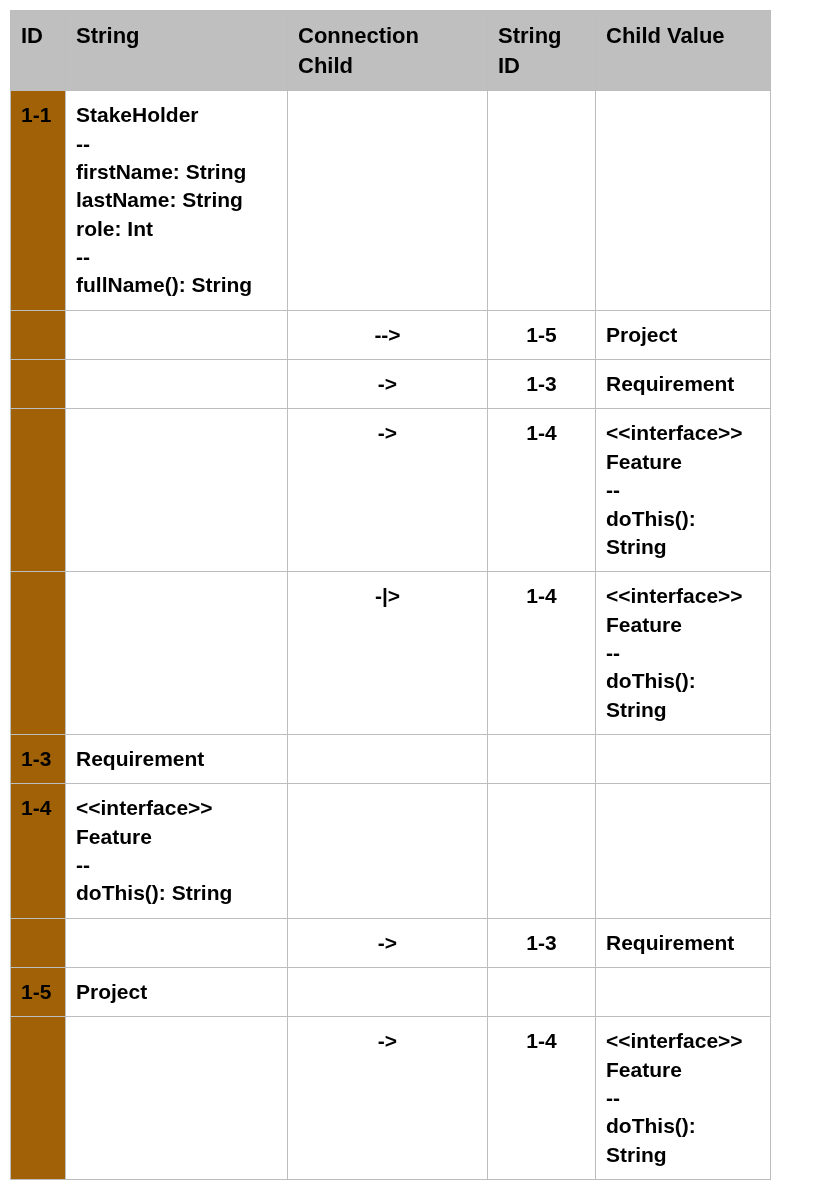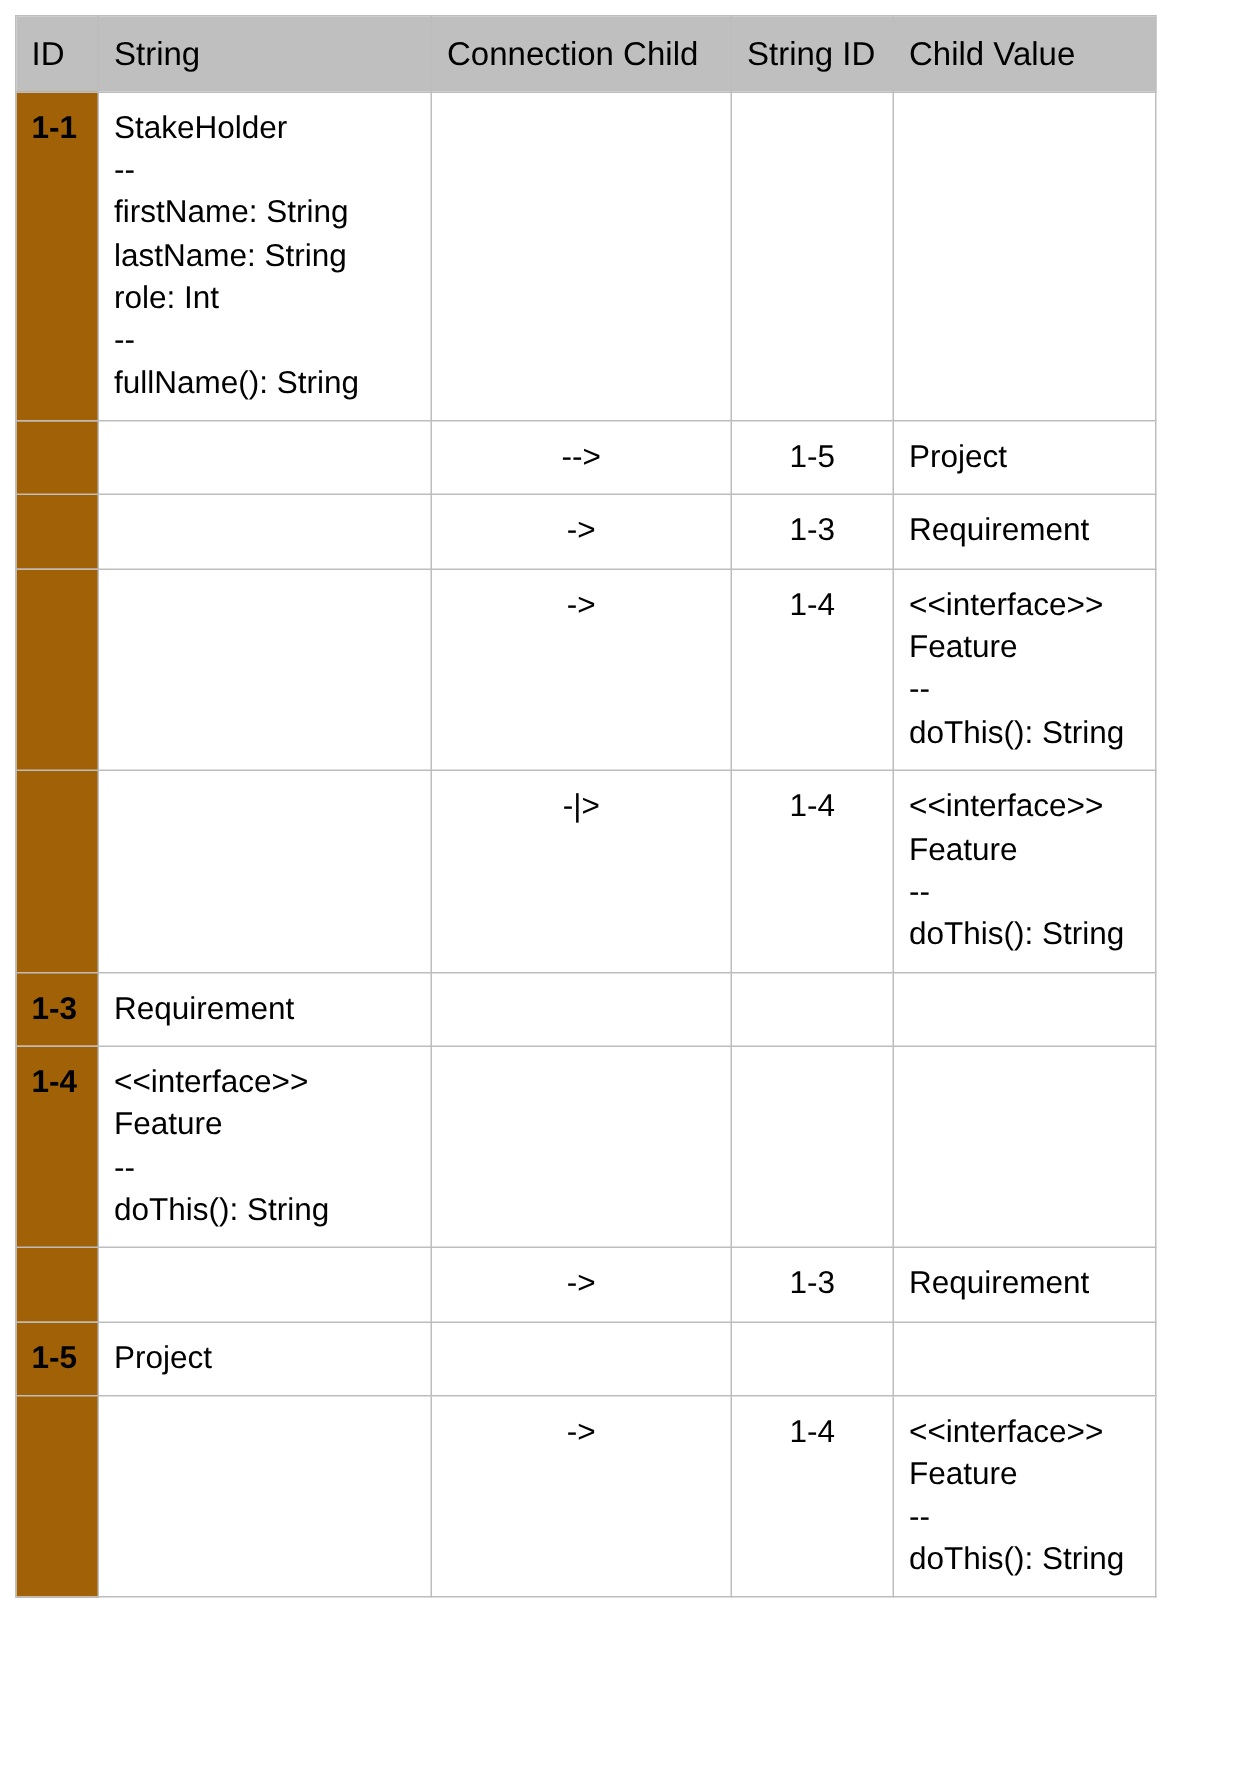--- a/index.html
+++ b/index.html
@@ -18,24 +18,25 @@
       width: 760px;
       table-layout: fixed;
     }
     th, td {
       border: 1px solid #bdbdbd;
       padding: 10px 10px;
       vertical-align: top;
       text-align: left;
       line-height: 1.35;
       white-space: pre-line;
+      font-weight: bold;
     }
     th {
       background: #bfbfbf;
-      font-weight: 400;
+      font-weight: 700;
       font-size: 22px;
     }
     col.c-id    { width: 55px; }
     col.c-val   { width: 222px; }
     col.c-conn  { width: 200px; }
     col.c-cid   { width: 108px; }
     col.c-cval  { width: 175px; }
     td.id-cell {
       background: #a16207;
       font-weight: 700;

